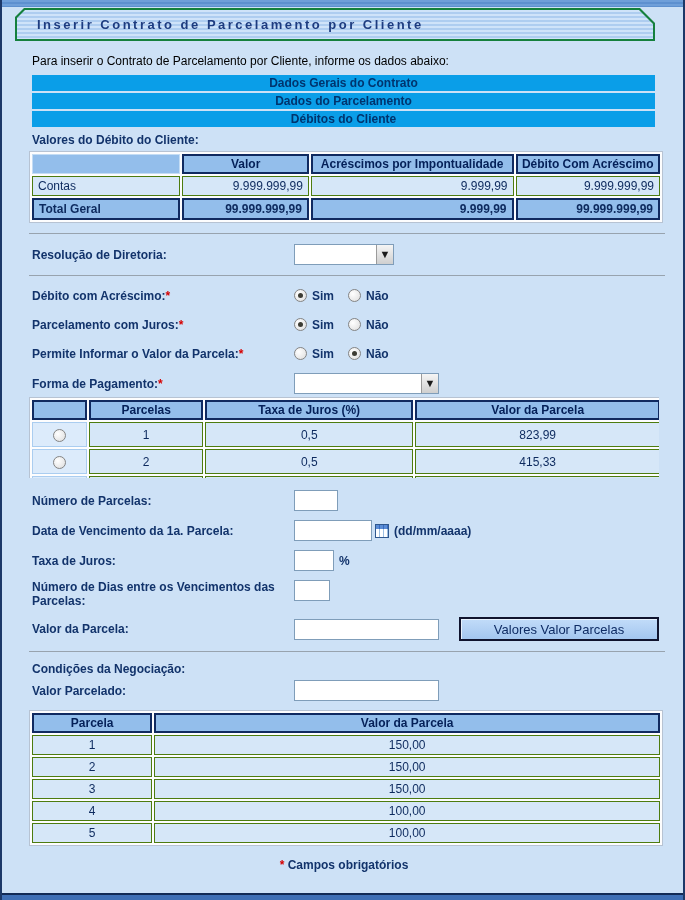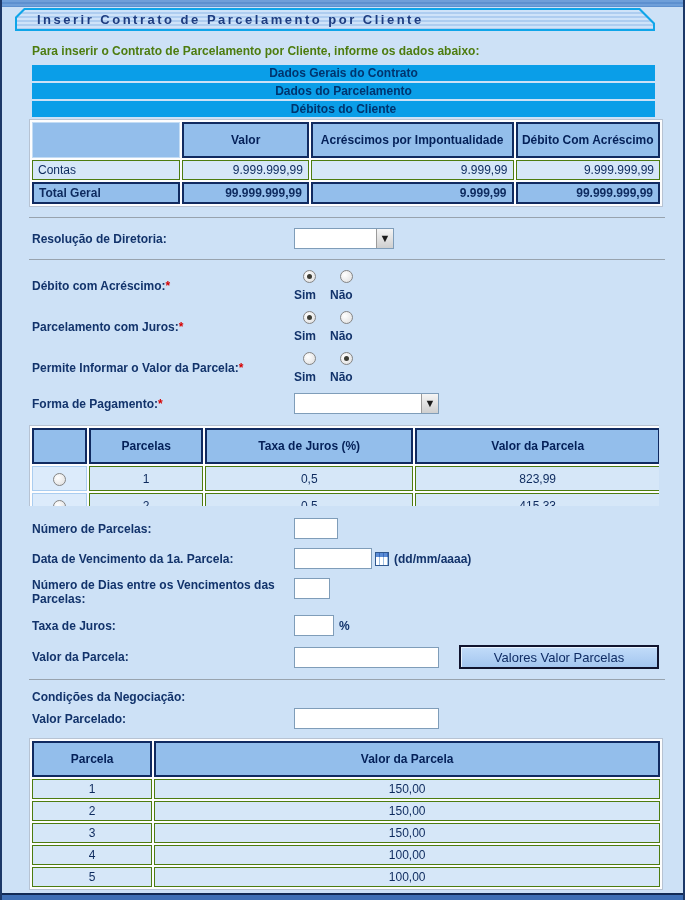--- a/index.html
+++ b/index.html
@@ -6,43 +6,43 @@
   html,body { width:685px; }
   body { font-family:"Liberation Sans", sans-serif; font-size:12px; background:#9fc0e4; }
 
   .frame { position:relative; width:685px; height:900px; background:#CDE1F6;
            border-left:2px solid #1c3868; border-right:2px solid #1c3868; overflow:hidden; }
   .top-band { height:7px; background:repeating-linear-gradient(180deg,#6f9fd9 0 2px,#5d90cf 2px 4px); }
   .bottom-band { position:absolute; left:0; right:0; bottom:0; height:7px;
                  background:#3f6fb5; border-top:2px solid #122a55; }
 
   
-  .title-tab { position:relative; margin:1px 0 0 13px; width:640px; height:23px;
-               background:#0ea5e9;
+  .title-tab { position:relative; margin:1px 0 0 13px; width:640px; height:33px;
+               background:#15803d;
                clip-path:polygon(0 100%, 0 9px, 9px 0, calc(100% - 15px) 0, 100% 15px, 100% 100%); }
   .title-tab-inner { position:absolute; left:2px; top:2px; right:2px; bottom:2px;
                background:repeating-linear-gradient(180deg,#cfe3f9 0 2px,#aecdf0 2px 4px);
                clip-path:polygon(0 100%, 0 8px, 8px 0, calc(100% - 14px) 0, 100% 14px, 100% 100%);
                display:flex; align-items:center; }
   .title-text { color:#1d3c80; font-weight:bold; font-size:13px; letter-spacing:2.5px; padding-left:20px; }
 
   .content { padding:0 24px 0 27px; }
-  .intro { color:#4d7c0f; font-weight:bold; margin:13px 0 7px 3px; font-size:12px; }
+  .intro { color:#000000; font-weight:normal; margin:13px 0 7px 3px; font-size:12px; }
 
   .bars { margin-left:3px; width:623px; }
   .bar { height:16px; margin-bottom:2px; background:#0a9ee8; color:#00346e; font-weight:bold;
          display:flex; align-items:center; justify-content:center; font-size:12px; }
 
   .sec-label { color:#12336b; font-weight:bold; margin:6px 0 4px 3px; }
 
   .tbl-wrap { background:#fdfdfe; border:1px solid #b7c3d3; width:634px; }
   table { border-collapse:separate; border-spacing:2px; width:100%; background:#fdfdfe; }
   td { font-size:12px; color:#0d2a5e; }
   .th { background:#93beeb; border:2px solid #102a60; color:#042058; font-weight:bold;
-        text-align:center; height:36px; padding:1px 4px; }
+        text-align:center; height:20px; padding:1px 4px; }
   .th-plain { border:1px solid #c3dcf4; }
   .cell { background:#d6e7f8; border:1px solid #4d7c0f; padding:2px 5px; height:20px; }
   .cell.name { text-align:left; }
   .cell.num { text-align:right;padding-left:36px; }
   .cell.ctr { text-align:center; }
   .total-cell { background:#93beeb; border:2px solid #102a60; font-weight:bold; padding:2px 5px; height:20px; }
   .radio-cell { background:#dcebfb; border:1px solid #aacdf0; text-align:center; }
 
   .divider { border:none; border-top:1px solid #98a3ae; margin:10px 0 10px 0; width:636px; }
 
@@ -58,21 +58,21 @@
   .select .sel-val { flex:1; }
   .select .sel-btn { width:17px; background:linear-gradient(180deg,#f5f5f5,#cfcfcf);
                      border-left:1px solid #9b9b9b; display:flex; align-items:center; justify-content:center;
                      color:#1a1a1a; font-size:11px; line-height:1; }
   .sel-100 { width:100px; } .sel-145 { width:145px; }
 
   .radio { width:13px; height:13px; border-radius:50%; border:1px solid #848484;
            background:radial-gradient(circle at 35% 35%, #ffffff, #dcdcdc); position:relative; flex-shrink:0; }
   .radio.checked::after { content:""; position:absolute; left:3px; top:3px; width:5px; height:5px;
            border-radius:50%; background:#3c3c34; }
-  .radio-opt { display:flex; align-items:flex-end; gap:5px; margin-right:14px; color:#12336b; font-weight:bold;flex-direction:column; }
+  .radio-opt { display:flex; align-items:flex-start; gap:5px; margin-right:14px; color:#12336b; font-weight:bold; }
 
   .parcelas-clip { height:81px; overflow:hidden; margin-bottom:12px; }
 
   .cal-icon { width:14px; height:14px; margin-left:3px; border:1px solid #30588f; background:
               linear-gradient(180deg,#5b8dd6 0 4px, #fff 4px),
               repeating-linear-gradient(90deg, transparent 0 3px, #9ec0e4 3px 4px);
               background-blend-mode:multiply; display:inline-block; }
   .hint { color:#12336b; font-weight:bold; margin-left:5px; }
 
   .btn-informar { margin-left:auto; width:200px; height:24px; color:#0f2c64; font-size:13px;
@@ -103,20 +103,21 @@
 
   <div class="content">
     <p class="intro">Para inserir o Contrato de Parcelamento por Cliente, informe os dados abaixo:</p>
 
     <div class="bars">
       <div class="bar">Dados Gerais do Contrato</div>
       <div class="bar">Dados do Parcelamento</div>
       <div class="bar">Débitos do Cliente</div>
     </div>
 
+    <div class="sec-label">Valores do Débito do Cliente:</div>
 
     <div class="tbl-wrap">
       <table>
         <colgroup>
             <col style="width:148px">
             <col style="width:126px">
             <col style="width:202px">
             <col style="width:144px">
           </colgroup>
         <tbody>
@@ -183,21 +184,21 @@
       <span class="radio-opt">
           <span class="radio"></span>
           <span>Sim</span>
         </span>
       <span class="radio-opt">
           <span class="radio checked"></span>
           <span>Não</span>
         </span>
     </div>
 
-    <div class="form-row" style="margin-bottom:11px">
+    <div class="form-row" style="margin-bottom:3px">
       <label><span>Forma de Pagamento:</span><span class="req">*</span></label>
       <div class="select sel-145">
         <span class="sel-val"></span>
         <span class="sel-btn">▼</span>
       </div>
     </div>
 
     <div class="parcelas-clip">
       <div class="tbl-wrap">
         <table>
@@ -242,29 +243,29 @@
       <input type="text" class="w44" value="" style="">
     </div>
 
     <div class="form-row">
       <label>Data de Vencimento da 1a. Parcela:</label>
       <input type="text" class="w78" value="" style="">
       <span class="cal-icon"></span>
       <span class="hint">(dd/mm/aaaa)</span>
     </div>
 
+    <div class="form-row">
+      <label>Taxa de Juros:</label>
+      <input type="text" class="w40" value="" style="">
+      <span class="hint">%</span>
+    </div>
+
     <div class="form-row" style="align-items:flex-start">
       <label>Número de Dias entre os Vencimentos das Parcelas:</label>
       <input type="text" class="w36" value="" style="">
-    </div>
-
-    <div class="form-row">
-      <label>Taxa de Juros:</label>
-      <input type="text" class="w40" value="" style="">
-      <span class="hint">%</span>
     </div>
 
     <div class="form-row">
       <label>Valor da Parcela:</label>
       <input type="text" class="w145" value="" style="">
       <button class="btn-informar">Valores Valor Parcelas</button>
     </div>
 
     <hr class="divider">
 

